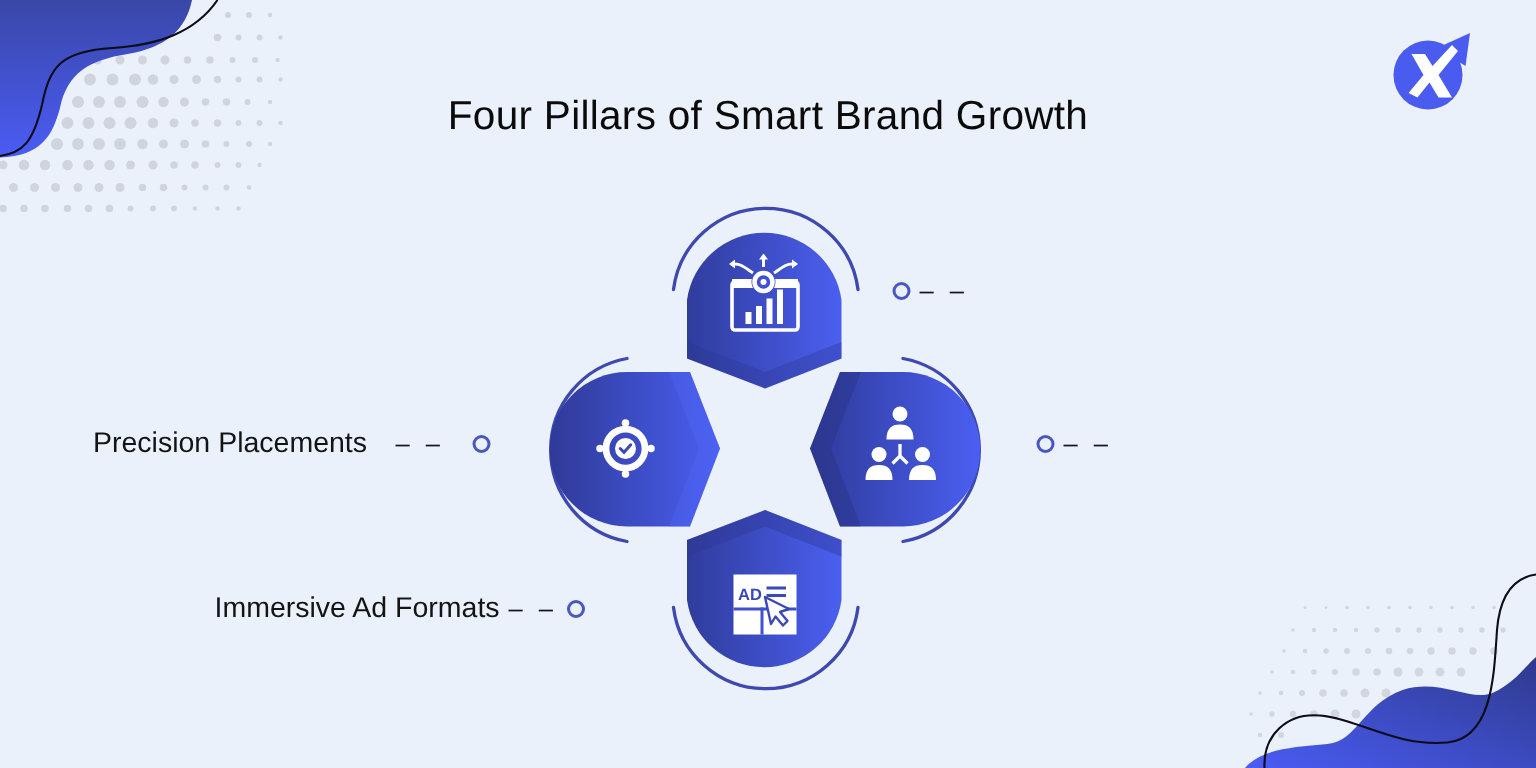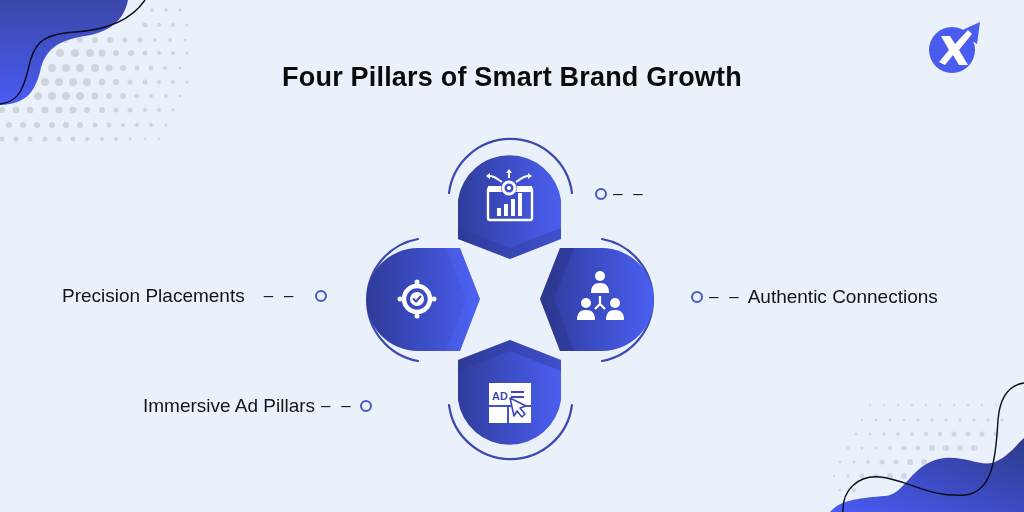--- a/index.html
+++ b/index.html
@@ -4,21 +4,21 @@
 <style>
   html, body { margin:0; padding:0; }
   body {
     width:1024px; height:512px; overflow:hidden; position:relative;
     background:#ebf1fb;
     font-family:"Liberation Sans", "DejaVu Sans", sans-serif;
   }
   .bg-svg { position:absolute; left:0; top:0; width:1024px; height:512px; }
   .title {
     position:absolute; left:0; top:44px; width:1024px; text-align:center;
-    font-size:27px; font-weight:700; color:#0b0b0b; letter-spacing:0.2px;
+    font-size:27px; font-weight:400; color:#0b0b0b; letter-spacing:0.2px;
   }
   .logo { position:absolute; left:928px; top:20px; width:60px; height:56px; }
   .label {
     position:absolute; font-size:19px; color:#141414; white-space:nowrap;
     display:flex; align-items:center; gap:6px;
   }
   .label .dash { color:#141414; letter-spacing:3px; font-size:17px; }
   .label .dot {
     width:10px; height:10px; border:2px solid #4a56c2; border-radius:50%;
     box-sizing:border-box; display:inline-block; width:12px; height:12px;
@@ -313,20 +313,19 @@
 
 <div class="label" style="left:62px; top:285px;gap:19px;">
   <span>Precision Placements</span>
   <span class="dash">– –</span>
   <span class="dot"></span>
 </div>
 
 <div class="label" style="left:691px; top:286px;">
   <span class="dot"></span>
   <span class="dash">– –</span>
-  <span>Authentic Connections</span>
 </div>
 
 <div class="label" style="left:143px; top:395px;">
-  <span>Immersive Ad Pillars</span>
+  <span>Immersive Ad Formats</span>
   <span class="dash">– –</span>
   <span class="dot"></span>
 </div>
 
 </body></html>

